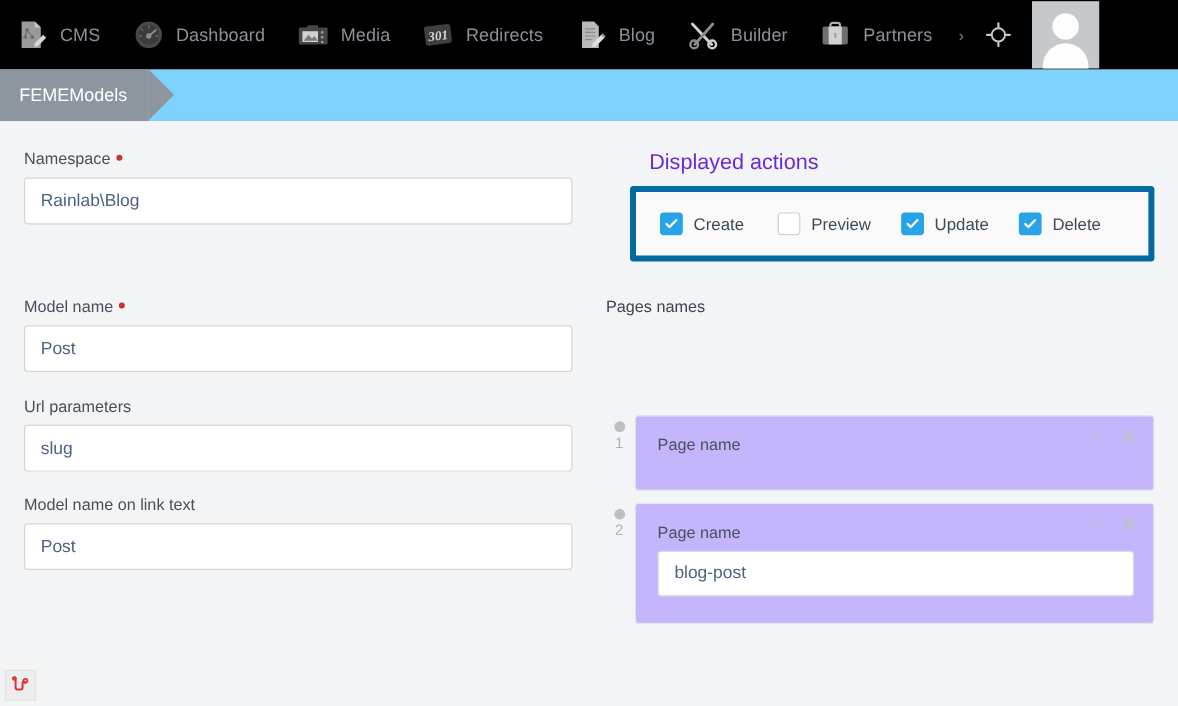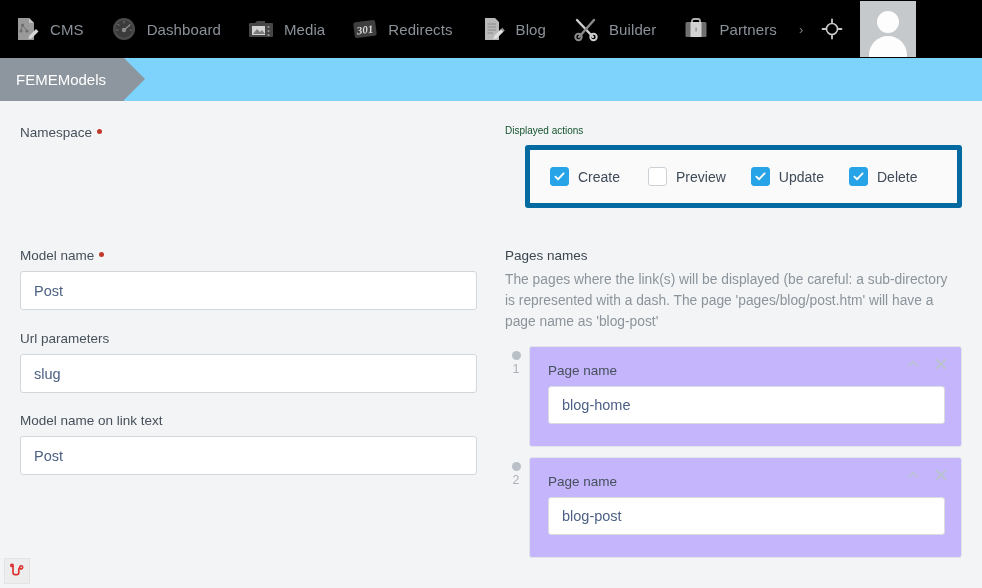--- a/index.html
+++ b/index.html
@@ -122,22 +122,22 @@
     border-radius: 3px;
     color: #4c6184;
     font-size: 14.5px;
     font-family: "Liberation Sans", sans-serif;
     padding: 0 13px;
     outline: none;
   }
 
   
   .group-label {
-    color: #14532d; font-size: 10px;
-    display: block; margin-bottom: 9px;
+    color: #6d28d9; font-size: 18px;
+    display: block; margin-bottom: 9px; margin-left: 36px;
   }
   .checkbox-box {
     width: 437px;
     background: #fafafa;
     border: 5px solid #0369a1;
     border-radius: 3px;
     padding: 17px 0 17px 0;
     margin-left: 20px;
     display: flex; align-items: center;
   }
@@ -350,20 +350,21 @@
 </div>
 
 <div id="content">
 
   <div class="col-left">
 
     <div class="field" style="position:absolute; top:24px; left:0;">
       <label class="field-label">
         <span>Namespace</span><span class="req-dot"></span>
       </label>
+      <input class="text-input" type="text" value="Rainlab\Blog" style="">
     </div>
 
     <div class="field" style="position:absolute; top:147px; left:0;">
       <label class="field-label">
         <span>Model name</span><span class="req-dot"></span>
       </label>
       <input class="text-input" type="text" value="Post" style="">
     </div>
 
     <div class="field" style="position:absolute; top:230px; left:0;">
@@ -414,21 +415,20 @@
             </svg>
           </span>
           <span class="cb-label">Delete</span>
         </div>
 
       </div>
     </div>
 
     <div style="position:absolute; top:147px; left:0; width:457px;">
       <label class="desc-title">Pages names</label>
-      <div class="desc-body">The pages where the link(s) will be displayed (be careful: a sub-directory is represented with a dash. The page 'pages/blog/post.htm' will have a page name as 'blog-post'</div>
     </div>
 
     <div style="position:absolute; top:245px; left:0;">
 
       <div class="repeater-row">
         <div class="rep-handle">
           <div class="rep-dot"></div>
           <div class="rep-num">1</div>
         </div>
         <div class="rep-item">
@@ -441,21 +441,20 @@
             <span class="rep-icon">
               <svg width="16" height="16" viewBox="0 0 16 16">
                 <g stroke="#b9c2ca" stroke-width="1.9" stroke-linecap="round">
                   <line x1="3.6" y1="3.6" x2="12.4" y2="12.4"></line>
                   <line x1="12.4" y1="3.6" x2="3.6" y2="12.4"></line>
                 </g>
               </svg>
             </span>
           </div>
           <label class="rep-label">Page name</label>
-          <input class="rep-input" type="text" value="blog-home" style="">
         </div>
       </div>
 
       <div class="repeater-row">
         <div class="rep-handle">
           <div class="rep-dot"></div>
           <div class="rep-num">2</div>
         </div>
         <div class="rep-item">
           <div class="rep-actions">

